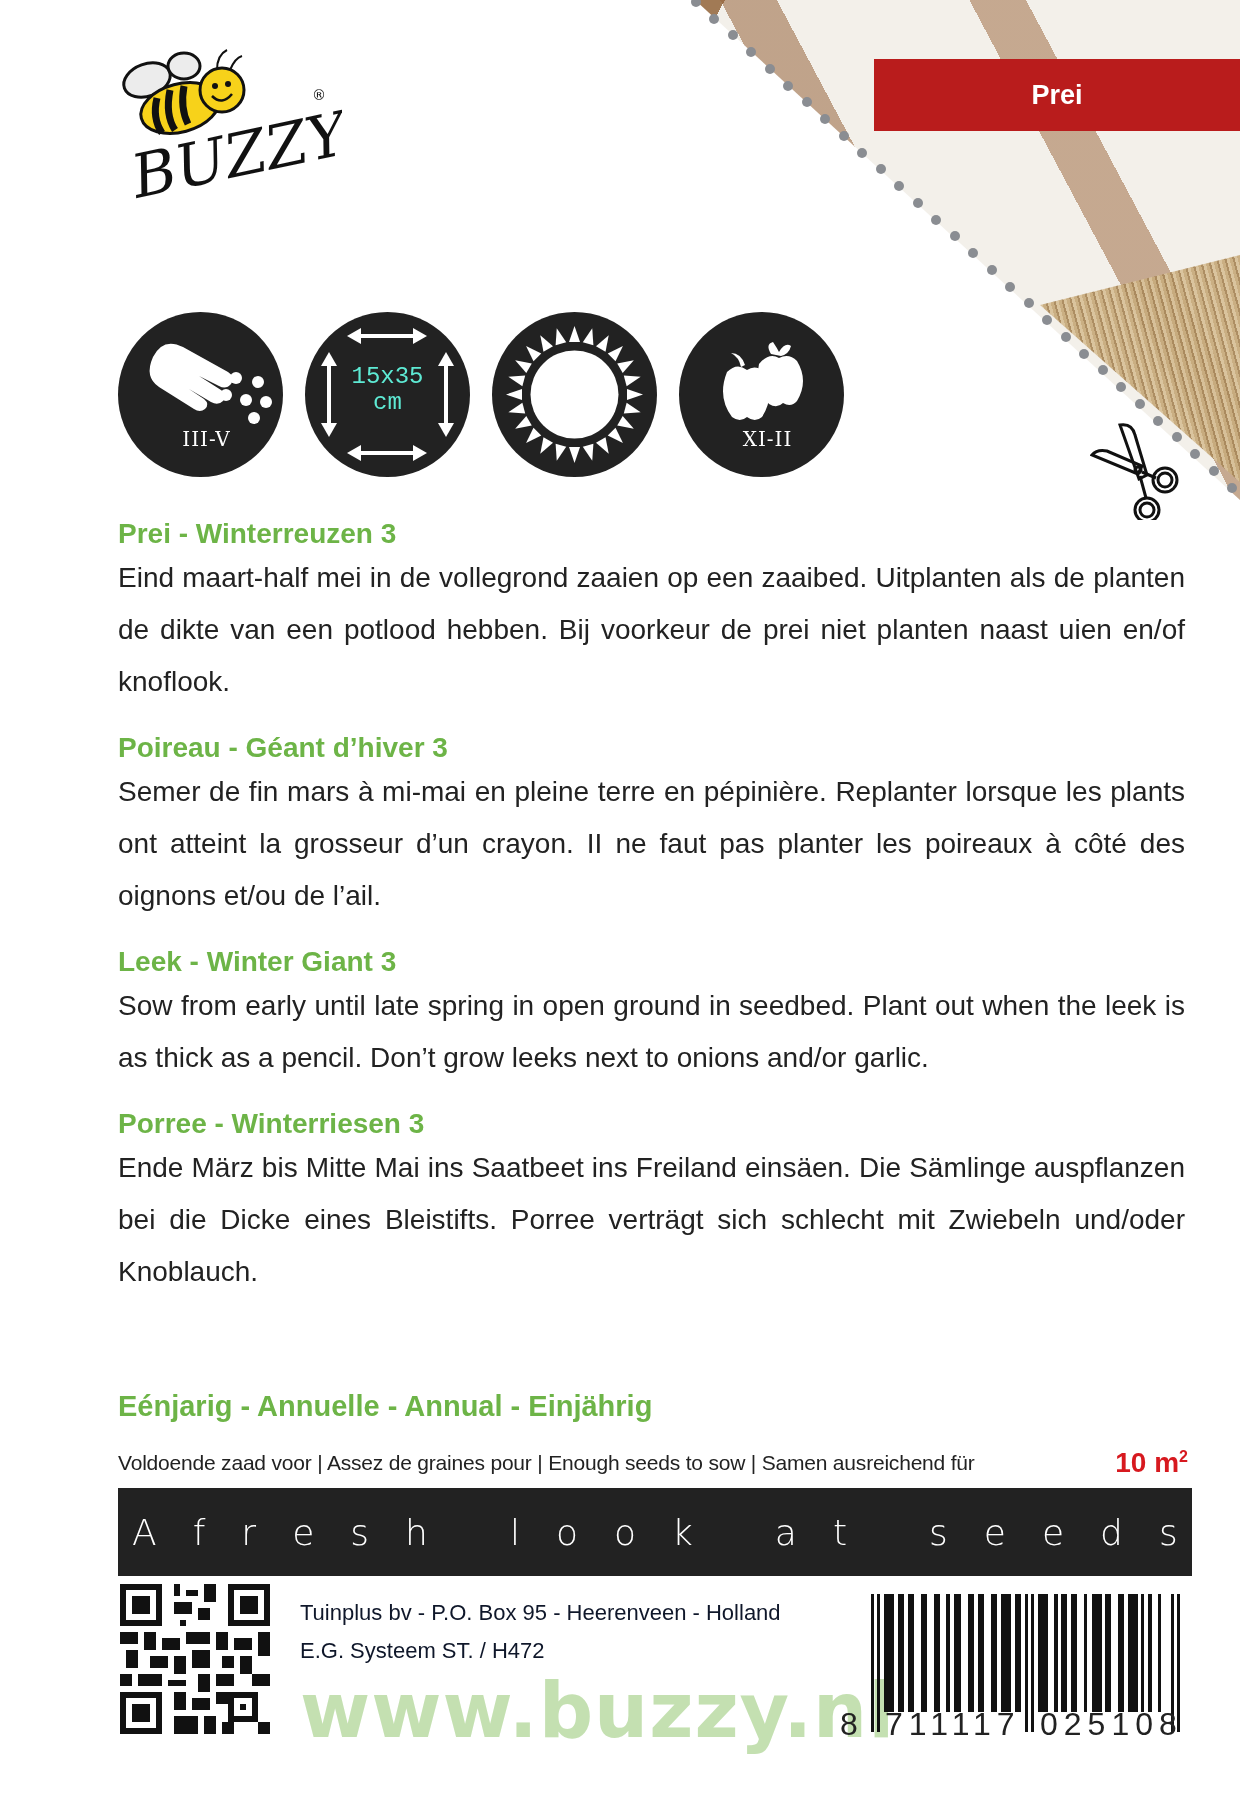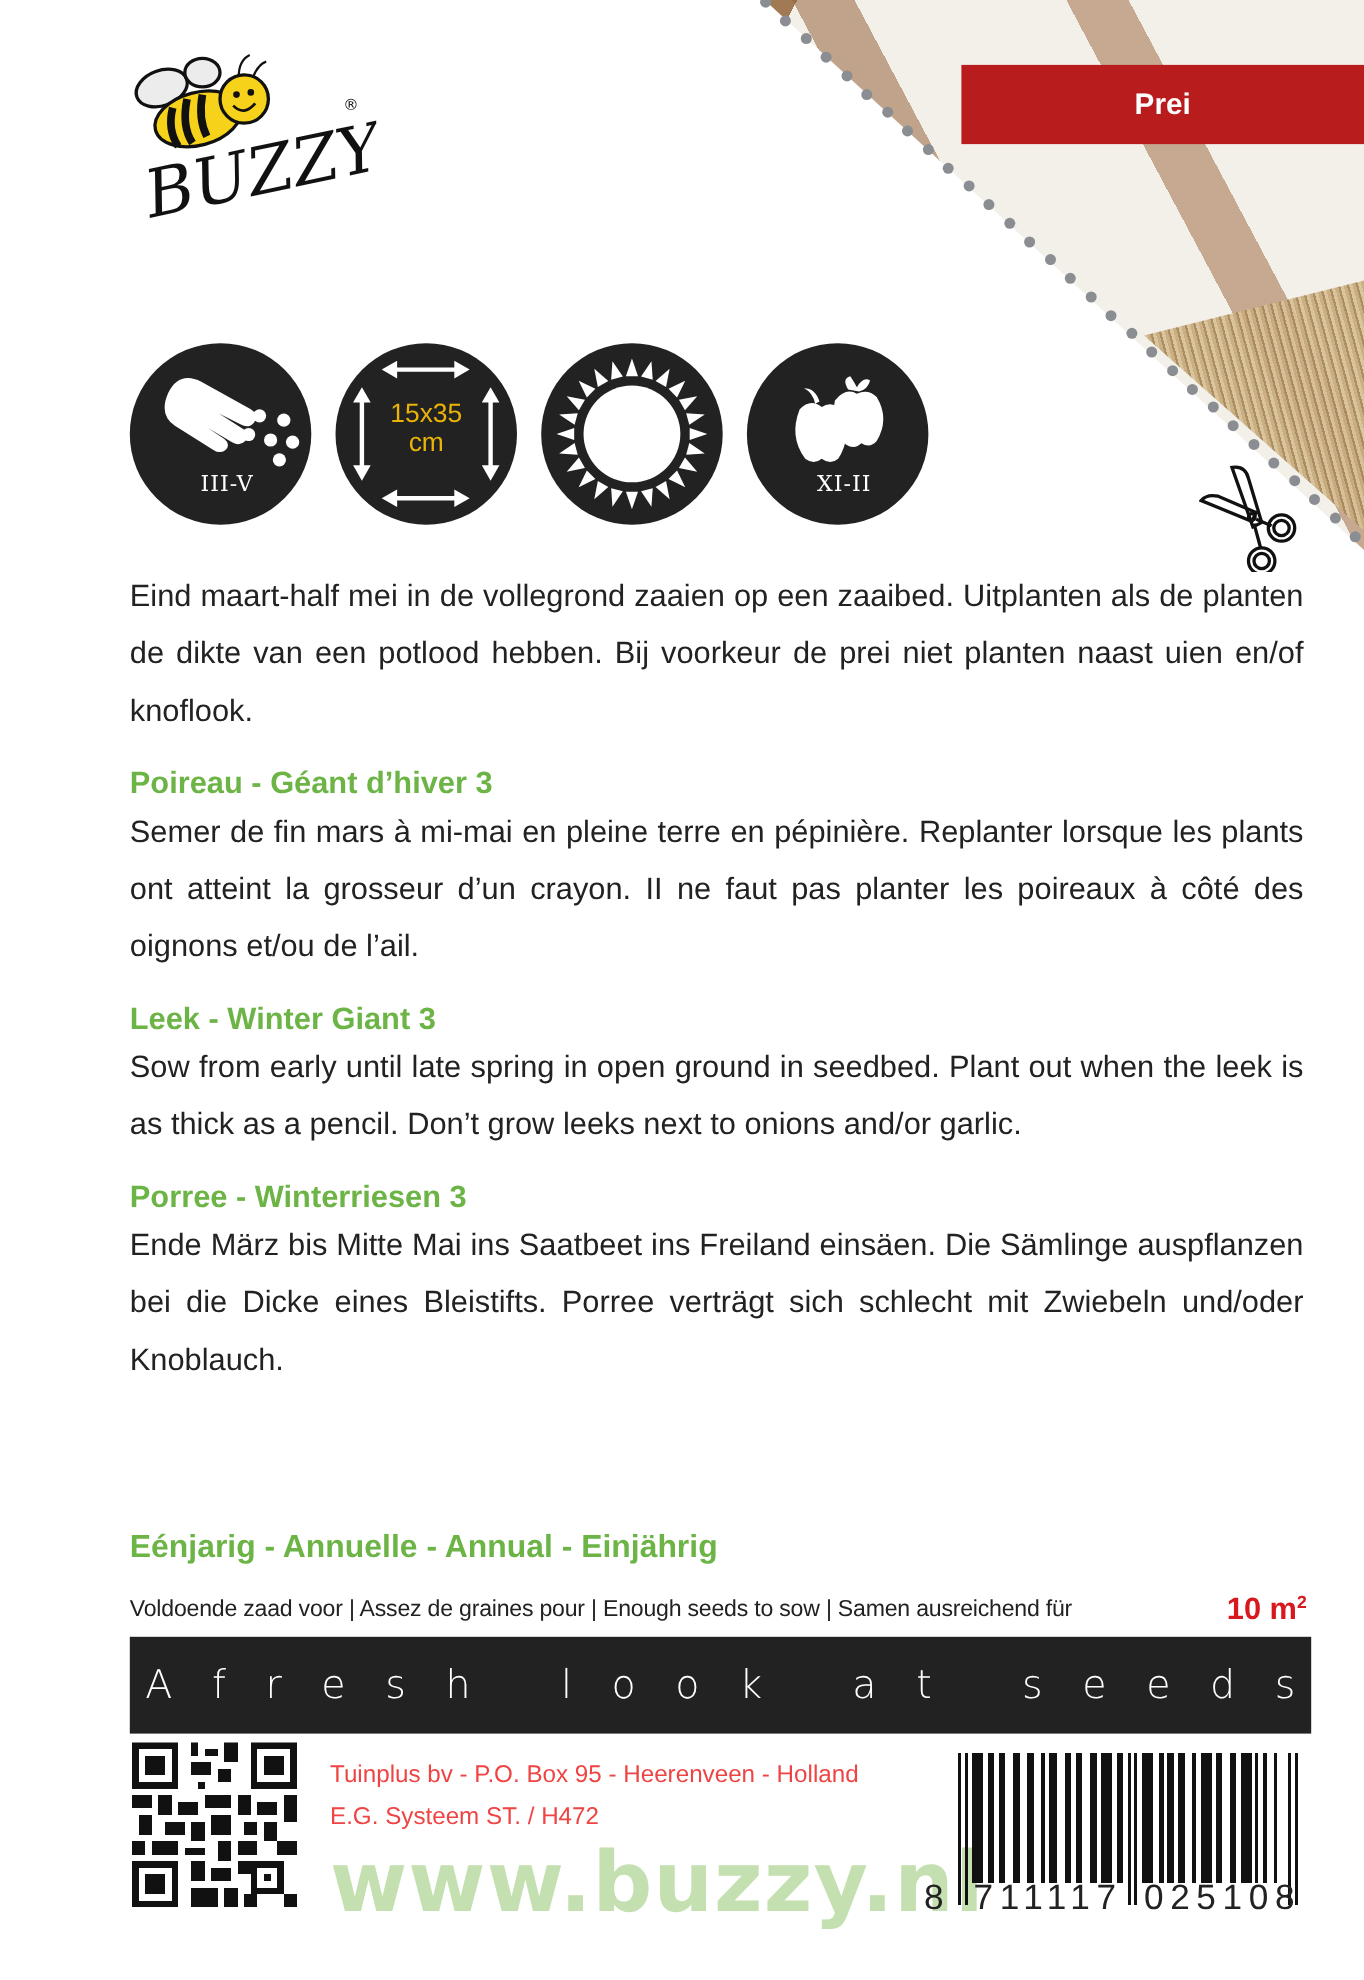--- a/index.html
+++ b/index.html
@@ -50,22 +50,22 @@
     .icon-circle {
       width: 165px; height: 165px; border-radius: 50%; background: #222222; position: relative;
       display: flex; align-items: center; justify-content: center;
     }
     .icon-circle svg { position: absolute; left: 0; top: 0; }
     .icon-label {
       position: absolute; left: 12px; right: 0; bottom: 26px; text-align: center; color: #fff;
       font-family: "DejaVu Serif", serif; font-size: 20px; letter-spacing: 1px;
     }
     .spacing-text {
-      position: absolute; left: 0; right: 0; top: 52px; text-align: center; color: #eab308;
-      font-family: Liberation Sans, sans-serif; font-size: 24px; line-height: 26px;
+      position: absolute; left: 0; right: 0; top: 52px; text-align: center; color: #5eead4;
+      font-family: Liberation Mono, monospace; font-size: 24px; line-height: 26px;
     }
     .scissors { position: absolute; left: 1090px; top: 420px; width: 90px; height: 100px; }
     
     .sections { position: absolute; left: 118px; top: 516px; width: 1067px; }
     .section { margin-bottom: 22px; }
     .section-title {
       color: #6db447; font-family: "Liberation Sans", sans-serif; font-weight: bold;
       font-size: 28px; line-height: 36px; margin: 0;
     }
     .section-body {
@@ -88,21 +88,21 @@
     .slogan {
       position: absolute; left: 118px; top: 1488px; width: 1074px; height: 88px; background: #222222;
       display: flex; align-items: center; justify-content: space-between; padding: 0 14px; box-sizing: border-box;
     }
     .slogan span {
       color: #fff; font-family: "DejaVu Sans", sans-serif; font-weight: 300; font-size: 36px;
     }
     .qr { position: absolute; left: 120px; top: 1584px; width: 150px; height: 150px; }
     .address {
       position: absolute; left: 300px; top: 1594px; font-family: "Liberation Sans", sans-serif;
-      font-size: 22px; line-height: 38px; color: #ef4444;
+      font-size: 22px; line-height: 38px; color: #0f172a;
     }
     .website {
       position: absolute; left: 300px; top: 1666px; color: #c4e0b1;
       font-family: "DejaVu Sans", sans-serif; font-weight: bold; font-size: 76px; letter-spacing: 1px;
     }
     .barcode { position: absolute; left: 840px; top: 1582px; width: 340px; height: 150px; }
     .barcode-digits {
       position: absolute; top: 1706px; font-family: "Liberation Sans", sans-serif; font-size: 32px; color: #222;
     }
   </style>
@@ -256,20 +256,21 @@
     <circle cx="75" cy="60" r="12"></circle>
       <circle cx="75" cy="60" r="7"></circle>
     <circle cx="57" cy="90" r="12"></circle>
       <circle cx="57" cy="90" r="7"></circle>
     <path d="M52 52 l14 6 M50 56 l6 22"></path>
   </g>
 </svg>
 
 <div class="sections">
   <div class="section">
+    <h3 class="section-title">Prei - Winterreuzen 3</h3>
     <p class="section-body">Eind maart-half mei in de vollegrond zaaien op een zaaibed. Uitplanten als de planten de dikte van een potlood hebben. Bij voorkeur de prei niet planten naast uien en/of knoflook.</p>
   </div>
   <div class="section">
     <h3 class="section-title">Poireau - Géant d’hiver 3</h3>
     <p class="section-body">Semer de fin mars à mi-mai en pleine terre en pépinière. Replanter lorsque les plants ont atteint la grosseur d’un crayon. II ne faut pas planter les poireaux à côté des oignons et/ou de l’ail.</p>
   </div>
   <div class="section">
     <h3 class="section-title">Leek - Winter Giant 3</h3>
     <p class="section-body">Sow from early until late spring in open ground in seedbed. Plant out when the leek is as thick as a pencil. Don’t grow leeks next to onions and/or garlic.</p>
   </div>

